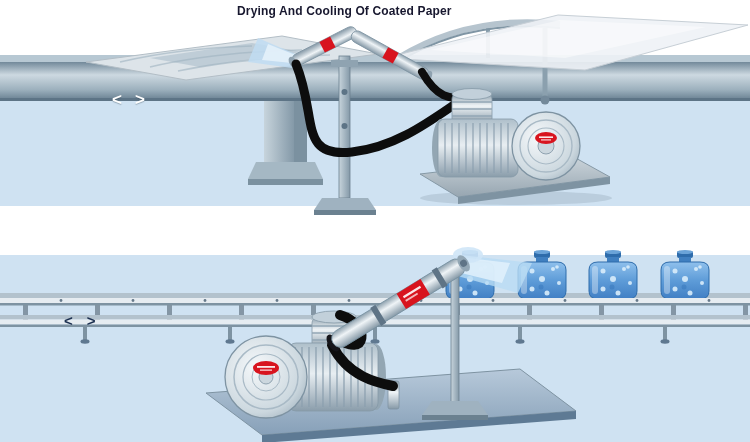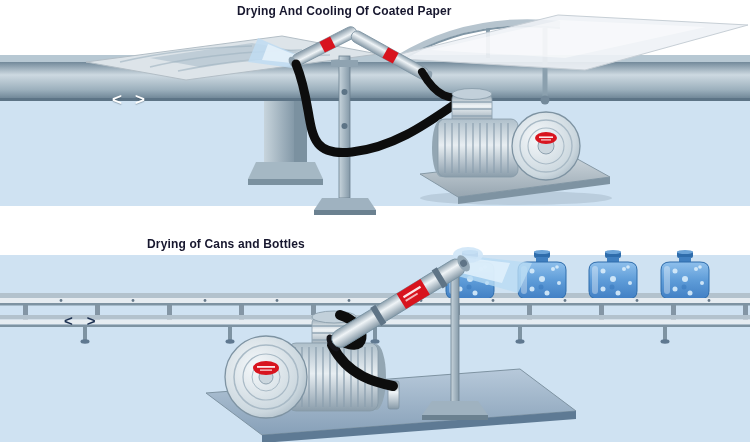--- a/index.html
+++ b/index.html
@@ -139,21 +139,20 @@
       <rect x="539" y="136.4" width="14" height="1.6" fill="#ffffff" opacity="0.9"></rect>
       <rect x="541" y="139.2" width="10" height="1.4" fill="#ffffff" opacity="0.7"></rect>
     </g>
   </svg>
 
   <div class="nav nav-top">
     <span class="chev">&lt;</span>
     <span class="chev">&gt;</span>
   </div>
 
-  <h2 class="title title-bottom">Drying of Cans and Bottles</h2>
 
   <svg id="illus-bottom" class="illus" width="750" height="217" viewBox="0 0 750 217" aria-hidden="true">
     <defs>
       <linearGradient id="steelHB" x1="0" y1="0" x2="1" y2="0">
         <stop offset="0" stop-color="#c7d4dc"></stop>
           <stop offset="1" stop-color="#8499a8"></stop>
       </linearGradient>
       <linearGradient id="tubeGB" x1="0" y1="0" x2="0" y2="1">
         <stop offset="0" stop-color="#8ea1ae"></stop>
           <stop offset="0.4" stop-color="#eff4f7"></stop>

